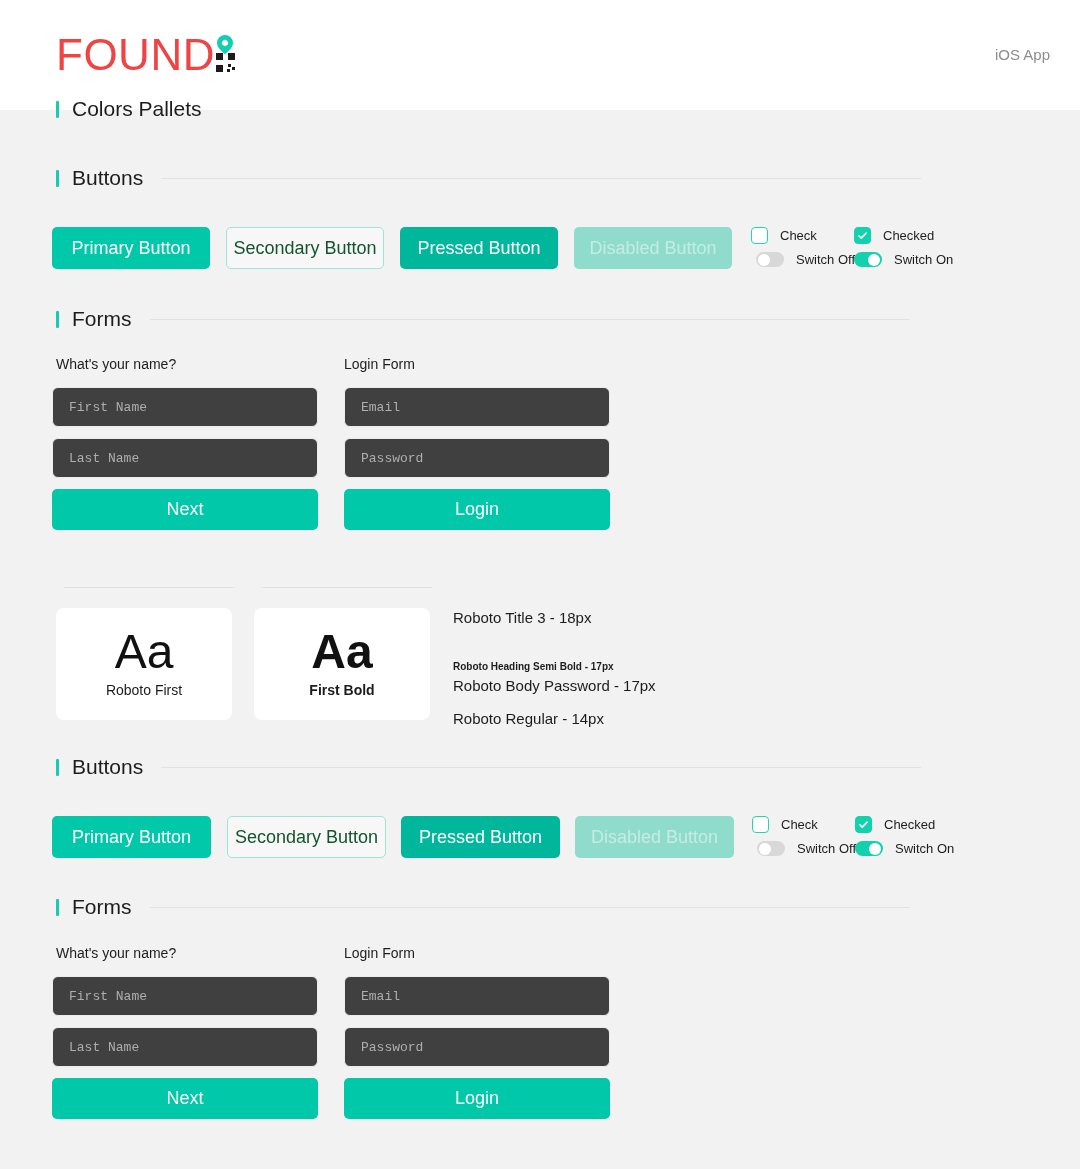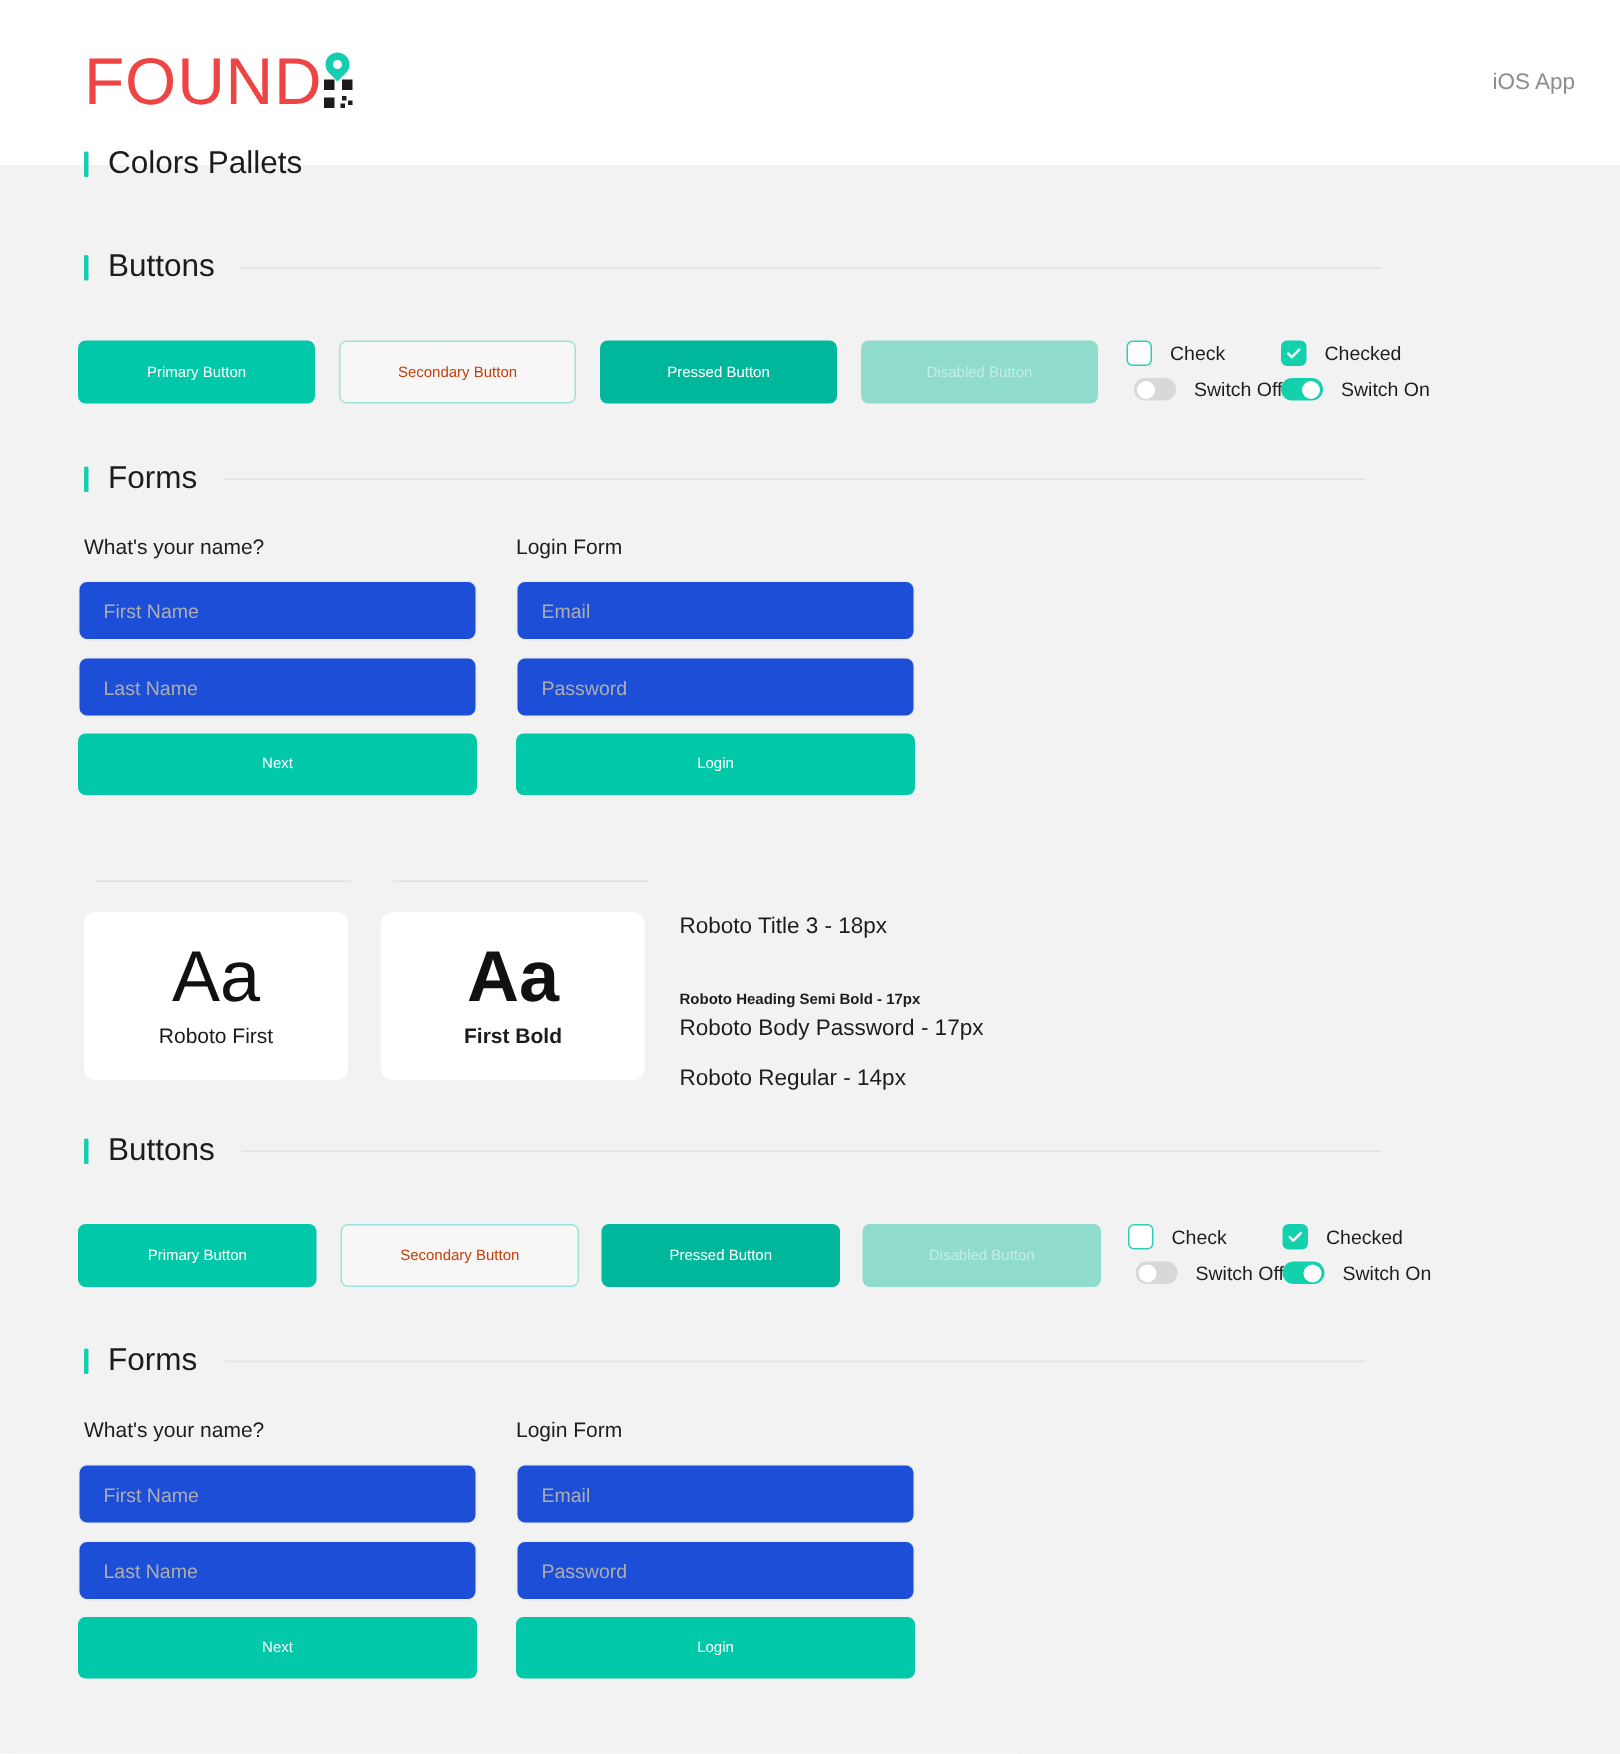--- a/index.html
+++ b/index.html
@@ -80,26 +80,26 @@
     margin-left: 13px; font-size: 21px; color: #1c1c1c; font-weight: 400;
     white-space: nowrap;
   }
   .sec-rule { flex: 1; height: 1px; background: #e2e2e2; margin-left: 18px; width: 760px; }
 
   .clipped { overflow: hidden; }
 
   
   .btn {
     height: 42px; border-radius: 5px; border: none;
-    font-size: 10px; font-family: "Liberation Sans", sans-serif;
+    font-size: 18px; font-family: "Liberation Sans", sans-serif;
     display: flex; align-items: center; justify-content: center;
     position: absolute; cursor: pointer;
   }
   .btn-primary  { background: #00c8a9; color: #ffffff; }
-  .btn-secondary{ background: #f7f7f7; color: #c2410c; border: 1px solid #9de3d6; }
+  .btn-secondary{ background: #f7f7f7; color: #14532d; border: 1px solid #9de3d6; }
   .btn-pressed  { background: #00b79c; color: #ffffff; }
   .btn-disabled { background: #8fdccd; color: #c5ece4; cursor: default; }
 
   
   .ctrl { position: absolute; display: flex; align-items: center; }
   .ctrl-label { font-size: 13px; color: #1d1d1d; margin-left: 12px; white-space: nowrap; }
   .cbox {
     width: 17px; height: 17px; border-radius: 4px;
     border: 1.5px solid #2ad0b4; background: #ffffff;
   }
@@ -117,24 +117,24 @@
   }
   .sw.off .knob { left: 2px; }
   .sw.on  .knob { left: 14px; }
 
   
   .form-label {
     position: absolute; font-size: 14px; color: #1d1d1d;
   }
   .field {
     position: absolute; height: 40px; border-radius: 6px;
-    background: #1d4ed8; border: 1px solid #ececec;
+    background: #404040; border: 1px solid #ececec;
     font-size: 13px; color: #aeaeae; padding: 0 16px;
     display: flex; align-items: center;
-    font-family: Liberation Sans, sans-serif;
+    font-family: Liberation Mono, monospace;
     width: 100%;
   }
   .field::placeholder { color: #aeaeae; }
 
   
   .type-card {
     position: absolute; background: #ffffff; border-radius: 8px;
     display: flex; flex-direction: column;
     align-items: center; justify-content: center;
   }

